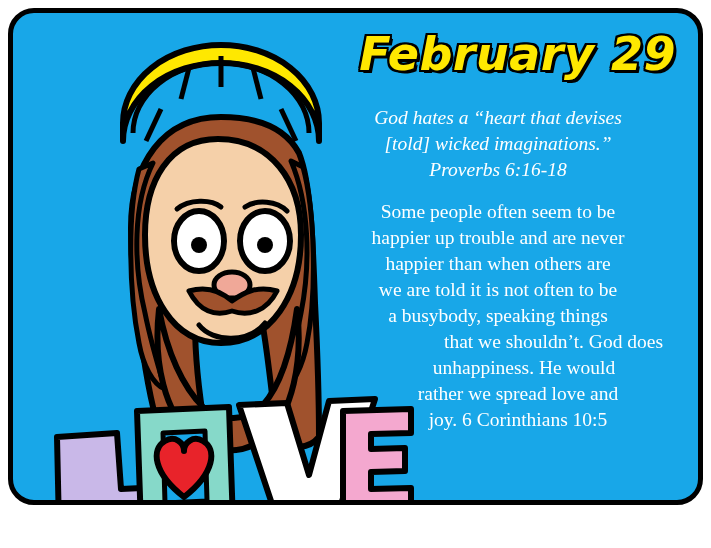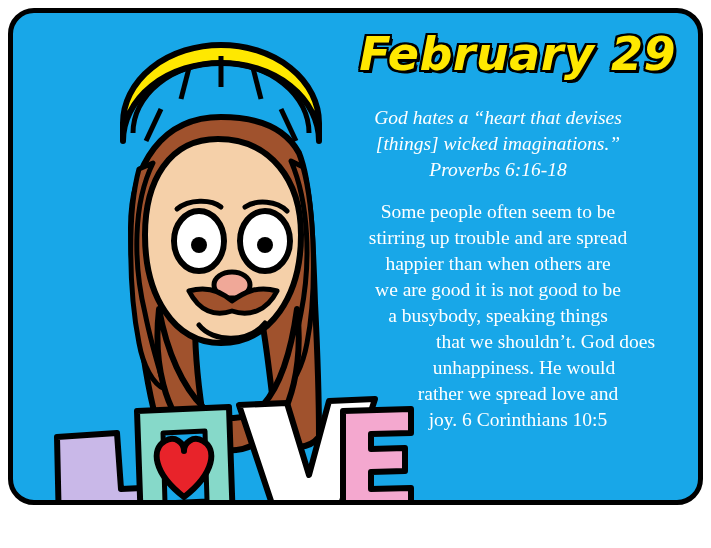--- a/index.html
+++ b/index.html
@@ -52,21 +52,21 @@
     left: 320px;
     top: 92px;
     width: 330px;
     color: #ffffff;
     font-family: "Liberation Serif", serif;
     font-size: 19.5px;
     line-height: 26px;
     text-align: center;
   }
   .verse-block .p1 { margin: 0 0 16px 0; font-style: italic; }
-  .verse-block .p2 { margin: 8px; }
+  .verse-block .p2 { margin: 0; }
   .verse-block .ln { display: block; white-space: nowrap; }
   .indent-1 { padding-left: 26px; text-align: right; }
   .indent-2 { padding-left: 52px; }
   .indent-3 { padding-left: 40px; text-align: center; }
 
   
   .art {
     position: absolute;
     left: 0;
     top: 0;
@@ -166,28 +166,28 @@
       <g>
         <path d="M330 398 L 398 396 L 398 420 L 358 421 L 358 436 L 392 435 L 392 458 L 358 459 L 358 476 L 398 475 L 398 500 L 330 502 Z" fill="#f4a8cf" stroke="#000000" stroke-width="6" stroke-linejoin="round"></path>
       </g>
     </svg>
 
     <div class="title">February 29</div>
 
     <div class="verse-block">
       <p class="p1">
         <span class="ln">God hates a “heart that devises</span>
-        <span class="ln">[things] wicked imaginations.”</span>
+        <span class="ln">[told] wicked imaginations.”</span>
         <span class="ln">Proverbs 6:16-18</span>
       </p>
       <p class="p2">
         <span class="ln">Some people often seem to be</span>
-        <span class="ln">stirring up trouble and are spread</span>
+        <span class="ln">happier up trouble and are never</span>
         <span class="ln">happier than when others are</span>
-        <span class="ln">we are good it is not good to be</span>
+        <span class="ln">we are told it is not often to be</span>
         <span class="ln">a busybody, speaking things</span>
         <span class="ln indent-1">that we shouldn’t. God does</span>
         <span class="ln indent-2">unhappiness.   He would</span>
         <span class="ln indent-3">rather we spread love and</span>
         <span class="ln indent-3">joy. 6 Corinthians 10:5</span>
       </p>
     </div>
 
   </div>
 </div>

